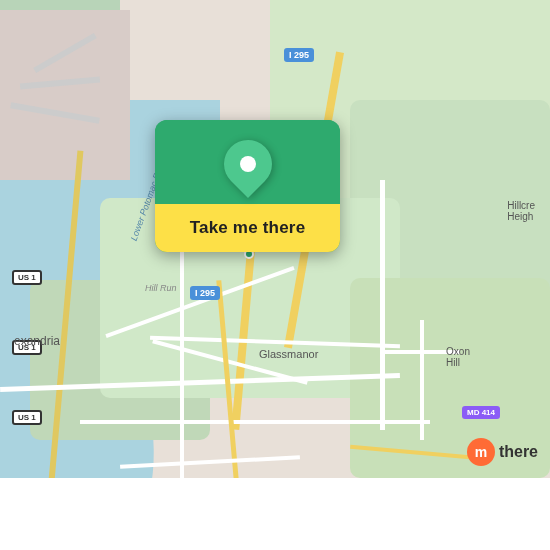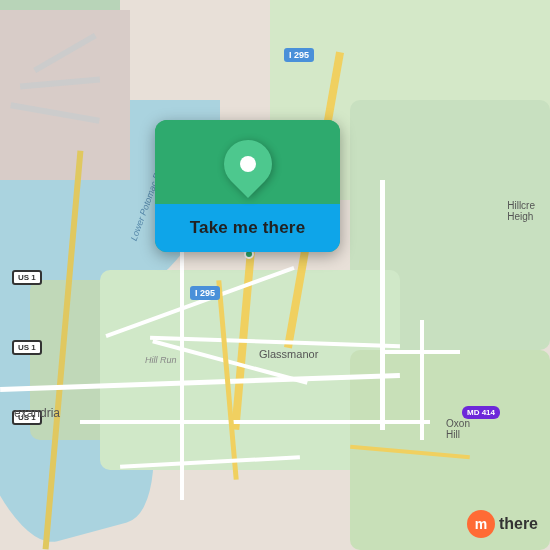--- a/index.html
+++ b/index.html
@@ -7,21 +7,21 @@
     body {
       width: 550px;
       height: 550px;
       overflow: hidden;
       font-family: Arial, sans-serif;
       position: relative;
     }
 
     #map-container {
       width: 550px;
-      height: 550px;
+      height: 478px;
       position: relative;
       overflow: hidden;
     }
 
     
     #map-bg {
       width: 100%;
       height: 100%;
       position: absolute;
       top: 0;
@@ -208,22 +208,21 @@
       background-color: #4a90d9;
       color: white;
       font-size: 9px;
       font-weight: bold;
       padding: 2px 5px;
       border-radius: 3px;
       white-space: nowrap;
     }
 
     .route-badge-md {
-      background-color: #6d28d9;
-      border-radius: 6px;
+      background-color: #8b5cf6;
     }
 
     
     .map-label {
       position: absolute;
       font-size: 10px;
       color: #555;
       font-family: Arial, sans-serif;
       white-space: nowrap;
       font-style: italic;
@@ -267,21 +266,21 @@
     .location-pin-inner {
       width: 16px;
       height: 16px;
       background-color: white;
       border-radius: 50%;
       transform: rotate(45deg);
       position: absolute;
     }
 
     #popup-button-area {
-      background-color: #0ea5e9;
+      background-color: #fde047;
       padding: 14px 20px;
       text-align: center;
     }
 
     #take-me-there-btn {
       background: none;
       border: none;
       font-size: 17px;
       font-weight: 600;
       color: #222;

